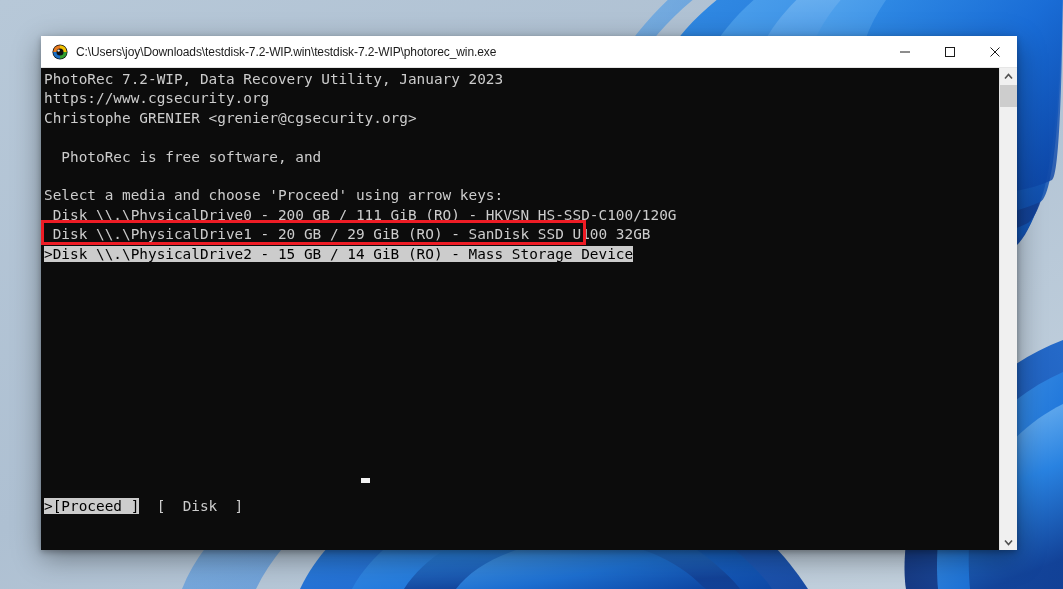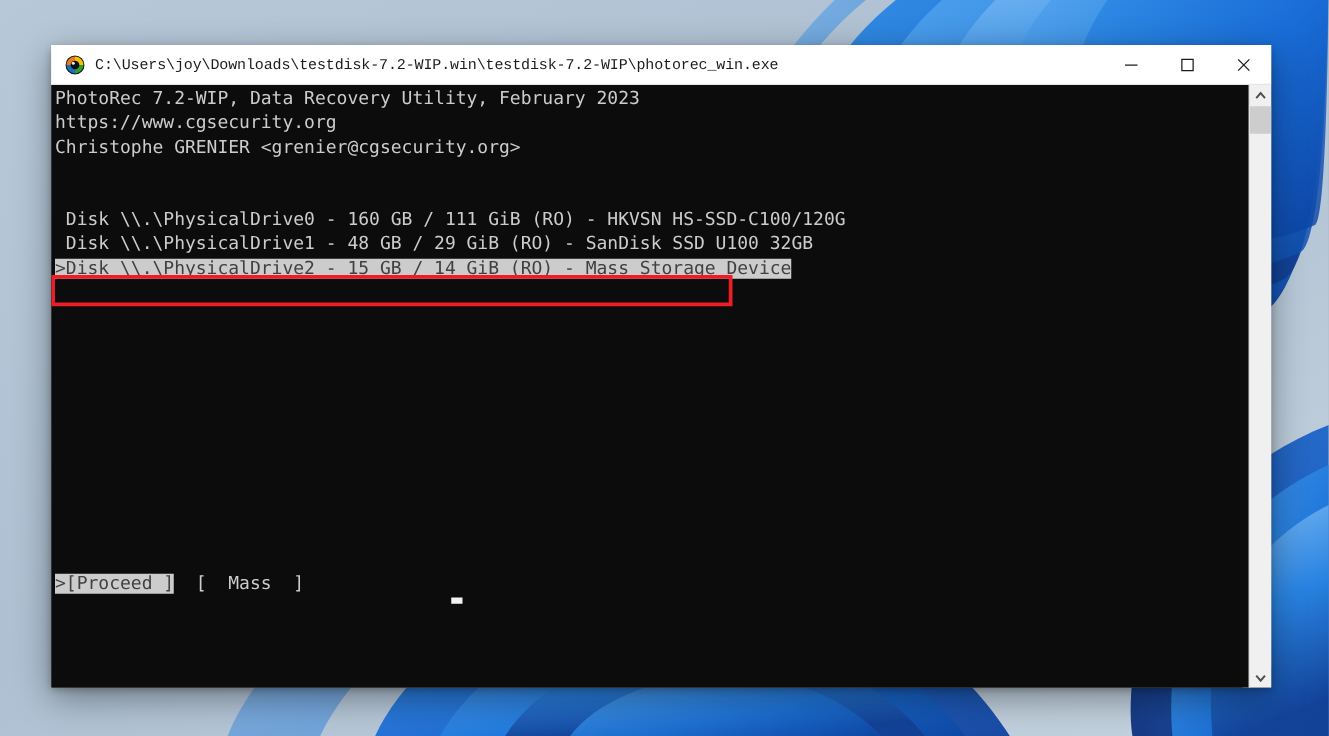--- a/index.html
+++ b/index.html
@@ -49,21 +49,21 @@
   #app-icon {
     width: 16px;
     height: 16px;
     margin-left: 11px;
     margin-right: 8px;
     flex: 0 0 auto;
     border-radius: 50%;
     overflow: hidden;
   }
   #title-text {
-    font-family: Liberation Mono, monospace;
+    font-family: Liberation Sans, sans-serif;
     font-size: 12px;
     color: #1b1b1b;
     white-space: nowrap;
     letter-spacing: -0.1px;
   }
   #window-controls {
     margin-left: auto;
     display: flex;
     height: 31px;
   }
@@ -95,21 +95,21 @@
     font-family: "DejaVu Sans Mono", "Liberation Mono", monospace;
     font-size: 14.4px;
     line-height: 19.4px;
     color: #cccccc;
     white-space: pre;
     height: 19.4px;
   }
   .tline.blank { color: transparent; }
   .sel {
     background: #cccccc;
-    color: #404040;
+    color: #000000;
   }
 
   
   #annotation-box {
     position: absolute;
     left: 0px;
     top: 152px;
     width: 545px;
     height: 25px;
     border: 3px solid #ee1c25;
@@ -260,44 +260,46 @@
           <line x1="10.5" y1="1.5" x2="1.5" y2="10.5" stroke="#1b1b1b" stroke-width="1"></line>
         </svg>
       </div>
     </div>
   </div>
 
   <div id="terminal-area">
 
     <div id="terminal-screen">
 
-      <div class="tline">PhotoRec 7.2-WIP, Data Recovery Utility, February 2023</div>
+      <div class="tline">PhotoRec 7.2-WIP, Data Recovery Utility, January 2023</div>
       <div class="tline">https://www.cgsecurity.org</div>
       <div class="tline">Christophe GRENIER &lt;grenier@cgsecurity.org&gt;</div>
       <div class="tline blank"></div>
+      <div class="tline">  PhotoRec is free software, and</div>
       <div class="tline blank"></div>
-
-      <div class="tline"> Disk \\.\PhysicalDrive0 - 160 GB / 111 GiB (RO) - HKVSN HS-SSD-C100/120G</div>
-      <div class="tline"> Disk \\.\PhysicalDrive1 - 48 GB / 29 GiB (RO) - SanDisk SSD U100 32GB</div>
+      <div class="tline">Select a media and choose 'Proceed' using arrow keys:</div>
+
+      <div class="tline"> Disk \\.\PhysicalDrive0 - 200 GB / 111 GiB (RO) - HKVSN HS-SSD-C100/120G</div>
+      <div class="tline"> Disk \\.\PhysicalDrive1 - 20 GB / 29 GiB (RO) - SanDisk SSD U100 32GB</div>
       <div class="tline"><span class="sel">&gt;Disk \\.\PhysicalDrive2 - 15 GB / 14 GiB (RO) - Mass Storage Device</span></div>
 
       <div class="tline blank"> </div>
       <div class="tline blank"> </div>
       <div class="tline blank"> </div>
       <div class="tline blank"> </div>
       <div class="tline blank"> </div>
       <div class="tline blank"> </div>
       <div class="tline blank"> </div>
       <div class="tline blank"> </div>
       <div class="tline blank"> </div>
       <div class="tline blank"> </div>
       <div class="tline blank"> </div>
       <div class="tline blank"> </div>
 
-      <div class="tline"><span class="sel">&gt;[Proceed ]</span><span>  </span><span>[  Mass  ]</span></div>
+      <div class="tline"><span class="sel">&gt;[Proceed ]</span><span>  </span><span>[  Disk  ]</span></div>
 
       <div class="tline blank"> </div>
 
       <div id="annotation-box"></div>
       <div id="text-cursor"></div>
     </div>
 
     <div id="sb-gap"></div>
 
     <div id="scrollbar">

